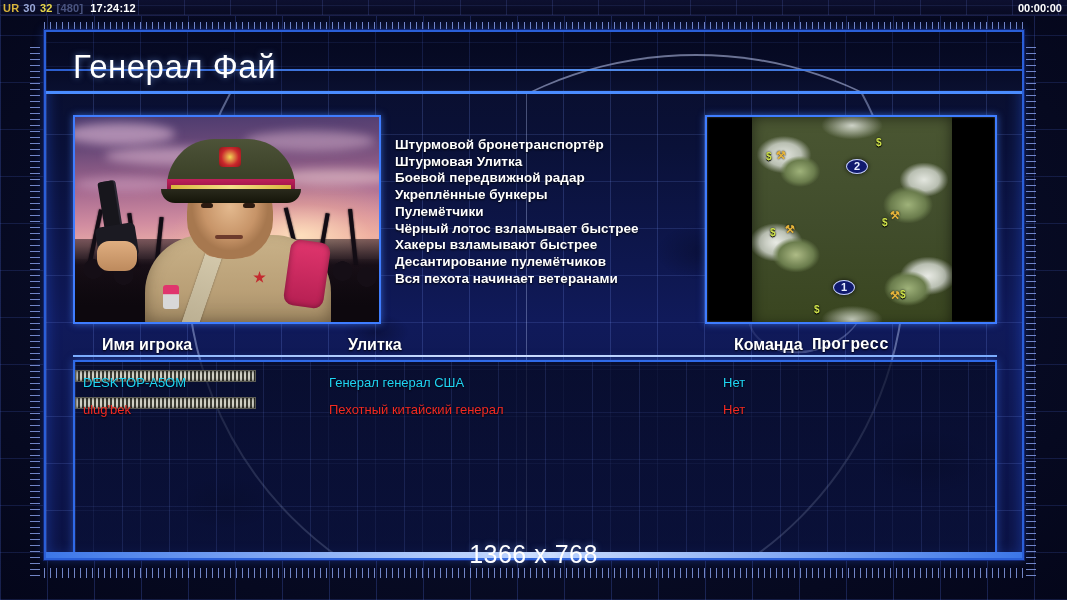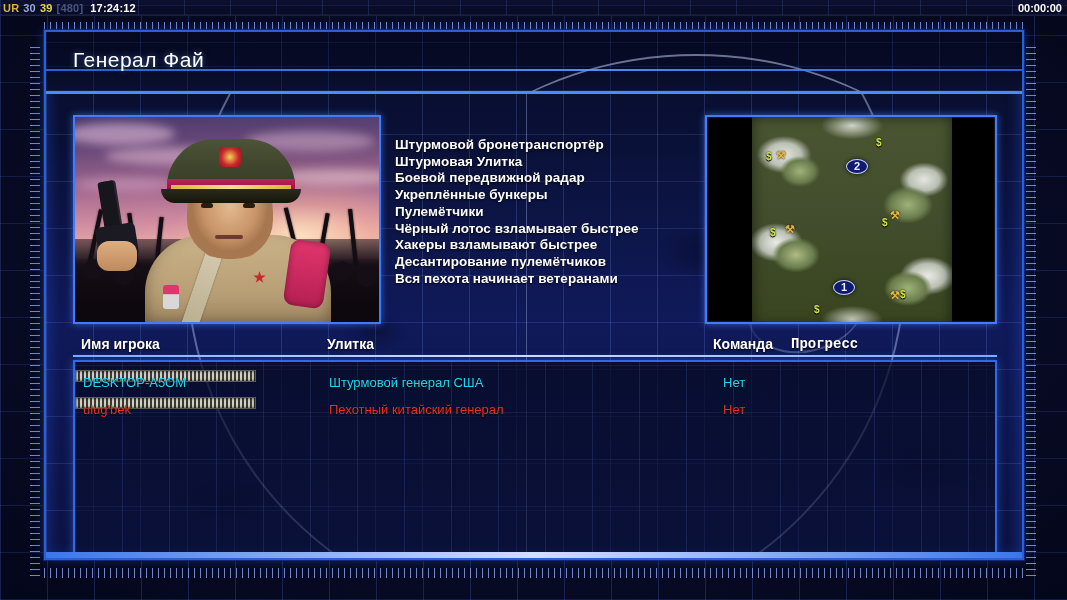--- a/index.html
+++ b/index.html
@@ -86,21 +86,21 @@
   .titlebar .tgrid { position:absolute; inset:0;
       background-image:
         repeating-linear-gradient(90deg, rgba(80,110,220,.18) 0 1px, transparent 1px 47px),
         repeating-linear-gradient(0deg, rgba(80,110,220,.12) 0 1px, transparent 1px 24px);
   }
   .titlebar .tarc { position:absolute; left:330px; top:22px; width:640px; height:520px;
       border-radius:50%; border-top:2px solid rgba(190,200,240,.55); }
   .titlebar .tline { position:absolute; left:0; top:37px; width:976px; height:2px;
       background:linear-gradient(90deg,#2f66e0,#5b9bff 55%,#2f66e0); opacity:.9; }
   .title-text { position:relative; z-index:3; color:#ffffff;
-      font-size:21px; font-weight:400; letter-spacing:.5px;
+      font-size:33px; font-weight:400; letter-spacing:.5px;
       padding:16px 0 0 27px; text-shadow:0 0 6px rgba(120,170,255,.55); }
 
   
   .inforow { position:absolute; left:27px; top:83px; width:924px; height:209px; z-index:8; }
 
   .frame { position:absolute; border:2px solid #3f7dff;
            box-shadow:0 0 7px rgba(70,130,255,.65), 0 0 2px rgba(255,255,255,.35) inset;
            background:#000; overflow:hidden; }
 
   
@@ -196,22 +196,22 @@
       text-shadow:0 0 2px #000, 0 1px 1px #000; }
   .minimap .oil { position:absolute; color:#e8b53c; font-size:11px; font-weight:bold;
       text-shadow:0 0 2px #000; }
   .minimap .start { position:absolute; width:22px; height:15px; border-radius:50%;
       background:#101a6e; border:1px solid #c7d2ff; color:#e8eeff;
       font-size:11px; font-weight:bold; text-align:center; line-height:13px;
       box-shadow:0 0 4px rgba(0,0,0,.8); }
 
   
   .listhdr { position:absolute; left:27px; top:304px; width:924px; height:20px; z-index:8; }
-  .listhdr .h { position:absolute; color:#ffffff; font-size:14px; font-weight:bold;
-      text-shadow:0 1px 2px rgba(0,0,0,.9); }
+  .listhdr .h { position:absolute; color:#ffffff; font-size:16px; font-weight:bold;
+      text-shadow:0 1px 2px rgba(0,0,0,.9);margin-left:21px; }
   .listhdr .hline { position:absolute; left:0; top:19px; width:924px; height:2px;
       background:linear-gradient(90deg,#7fb0ff,#dfeaff 45%,#7fb0ff); }
 
   .listbox { position:absolute; left:27px; top:328px; width:924px; height:196px;
       border:2px solid #2f6ae8; box-shadow:0 0 8px rgba(60,120,250,.5);
       background:linear-gradient(180deg, rgba(6,10,34,.75), rgba(8,14,46,.55));
       z-index:8; overflow:hidden; }
   .listbox .lgrid { position:absolute; inset:0;
       background-image:
         repeating-linear-gradient(90deg, rgba(120,150,255,.14) 0 1px, transparent 1px 47px),
@@ -238,21 +238,21 @@
 </head>
 <body>
 
 <div id="root">
 
   <div class="topbar">
     <div class="grid"></div>
     <div class="tb-left">
       <span class="tb-ur">UR</span>
       <span class="tb-n1">30</span>
-      <span class="tb-n2">39</span>
+      <span class="tb-n2">32</span>
       <span class="tb-br">[480]</span>
       <span class="tb-clock">17:24:12</span>
     </div>
     <div class="tb-right">00:00:00</div>
   </div>
 
   <div class="backdrop">
     <div class="bpgrid"></div>
     <div class="ruler h tall" style="left:44px; top:6px; width:980px;"></div>
     <div class="ruler v" style="left:30px; top:30px; height:530px;"></div>
@@ -347,29 +347,30 @@
       <div class="h" style="left:640px;">Команда</div>
       <div class="h" style="left:718px;font-family:Liberation Mono, monospace;">Прогресс</div>
       <div class="hline"></div>
     </div>
 
     <div class="listbox">
       <div class="lgrid"></div>
 
       <div class="row" style="top:8px;">
         <div class="cell c-name" style="color:#1fd4f2;">DESKTOP-A5OM</div>
-        <div class="cell c-army" style="color:#1fd4f2;">Штурмовой генерал США</div>
+        <div class="cell c-army" style="color:#1fd4f2;">Генерал генерал США</div>
         <div class="cell c-team" style="color:#1fd4f2;">Нет</div>
         <div class="c-prog"></div>
       </div>
 
       <div class="row" style="top:35px;">
         <div class="cell c-name" style="color:#f22a22;">ulug'bek</div>
         <div class="cell c-army" style="color:#f22a22;">Пехотный китайский генерал</div>
         <div class="cell c-team" style="color:#f22a22;">Нет</div>
         <div class="c-prog"></div>
       </div>
     </div>
 
     <div class="resbar"></div>
   </div>
 
+  <div class="restext">1366 x 768</div>
 </div>
 
 </body></html>

